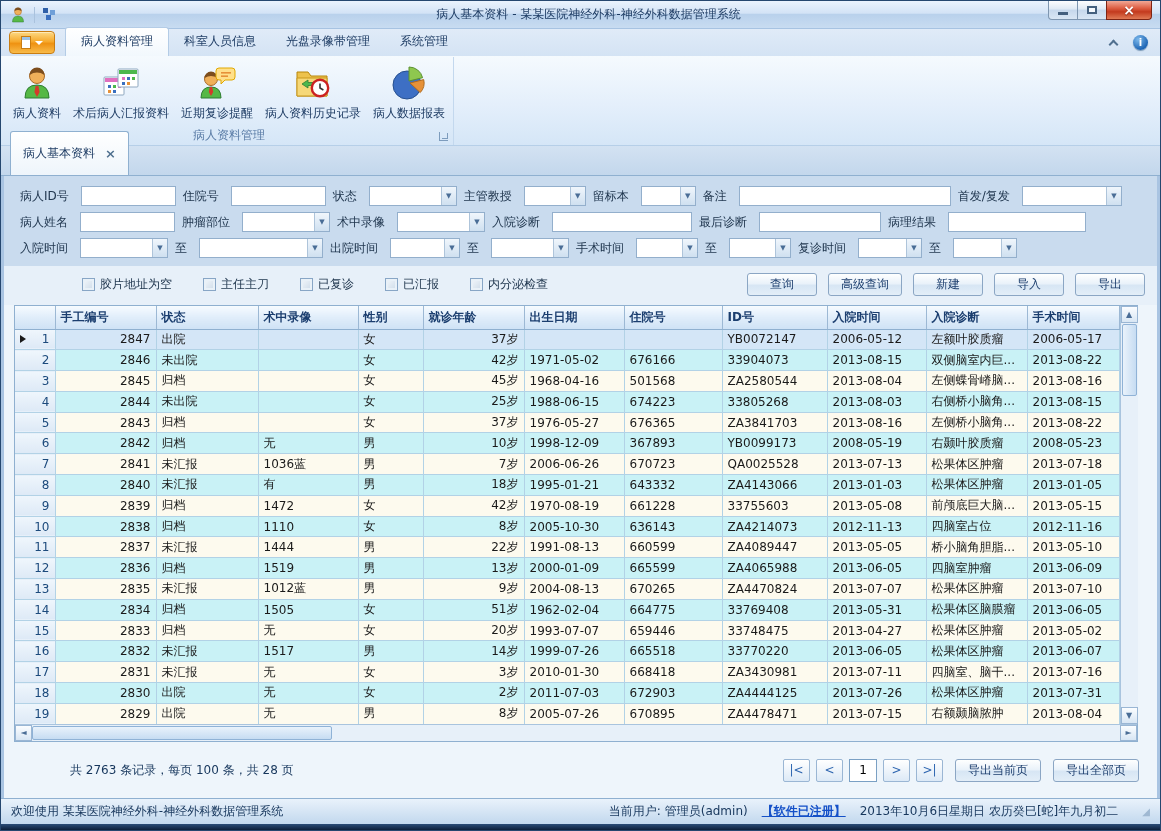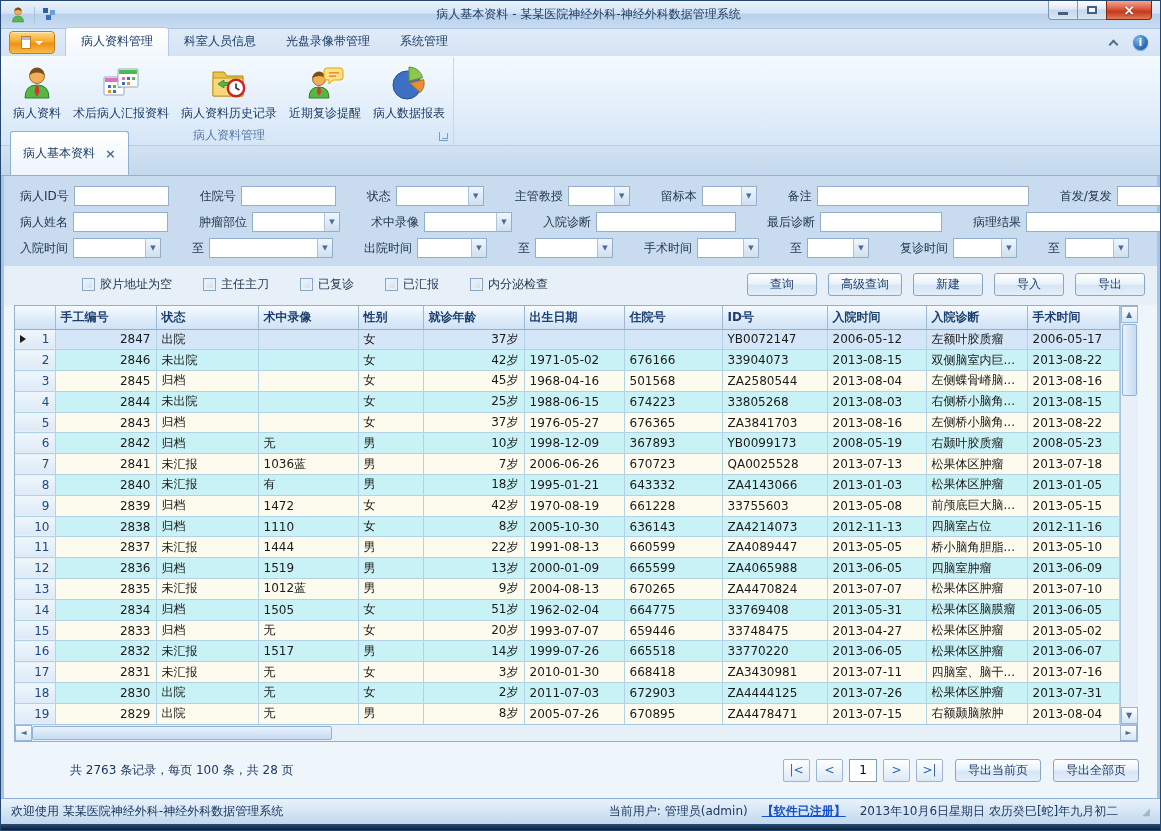--- a/index.html
+++ b/index.html
@@ -39,21 +39,21 @@
   .launcher{position:absolute;right:3px;bottom:4px;width:9px;height:9px;border-left:1px solid #7d9cbd;border-bottom:1px solid #7d9cbd;}
   .launcher::after{content:'';position:absolute;right:0;bottom:1px;width:5px;height:5px;border-right:1px solid #7d9cbd;border-bottom:1px solid #7d9cbd;}
   
   .doc-strip{height:30px;flex:0 0 30px;background:linear-gradient(#d3e2f2,#c3d7ec);display:flex;align-items:flex-end;padding:0 9px;border-bottom:1px solid #8fb0d0;}
   .doc-tab{height:44px;background:linear-gradient(#ffffff,#eef5fb);border:1px solid #8fb0d0;border-bottom:none;border-radius:3px 3px 0 0;display:flex;align-items:center;padding:0 12px;gap:10px;color:#1e3c64;}
   .doc-close::before{content:'×';color:#4f708f;font-weight:bold;font-size:13px;}
   
   .frame-sides{flex:1;display:flex;flex-direction:column;border-left:3px solid #a9c4e2;border-right:3px solid #a9c4e2;background:#eef5fb;min-height:0;}
   .filter-panel{background:#c9dbee;padding:10px 10px 2px 16px;}
   .frow{display:flex;align-items:center;margin-bottom:6px;}
-  .fpair{display:inline-flex;align-items:center;margin-right:31px;}
+  .fpair{display:inline-flex;align-items:center;margin-right:7px;gap:7px;}
   .flabel{color:#21374f;padding-right:5px;white-space:nowrap;}
   input.tbox{height:20px;border:1px solid #93afcc;background:#fff;padding:0 3px;font:inherit;}
   .combo{height:20px;border:1px solid #93afcc;background:#fff;display:inline-flex;}
   .combo .cfield{flex:1;}
   .combo .carrow{width:15px;background:linear-gradient(#f0f6fc,#cfe0f0);border-left:1px solid #aec4da;display:flex;align-items:center;justify-content:center;}
   .combo .carrow::before{content:'▼';font-size:7px;color:#4a6d96;}
   .action-strip{background:#e7f0f9;padding:7px 12px 9px 16px;display:flex;align-items:center;}
   .cb-item{display:inline-flex;align-items:center;margin-right:31px;color:#21374f;}
   .cb-box{width:13px;height:13px;border:1px solid #88a6c6;background:linear-gradient(135deg,#f4f8fc,#ccdae8);box-shadow:inset 0 0 0 2px #e9f1f8;margin-right:5px;}
   .abtns{margin-left:auto;display:flex;gap:11px;}
@@ -177,42 +177,42 @@
                 <rect x="31" y="13" width="3" height="3" fill="#4db84d"></rect>
                 <rect x="21" y="18" width="3" height="3" fill="#3a6fbf"></rect>
                 <rect x="26" y="18" width="3" height="3" fill="#e69138"></rect>
               </svg>
             </div>
             <div class="rlabel">术后病人汇报资料</div>
           </div>
           <div class="rbtn">
             <div class="ricon">
               <svg width="40" height="38" viewBox="0 0 40 38">
-                <path d="M4 8h11l3 4h16v20H4z" fill="#edc24c" stroke="#b8860b"></path>
-                <path d="M4 14h30v18H4z" fill="#f6d878" stroke="#c9981c"></path>
-                <path d="M9 20l6-4v2.5h5v3h-5V24z" fill="#4db84d" stroke="#2e7d32" stroke-width="0.8"></path>
-                <circle cx="27" cy="24" r="8.2" fill="#fff" stroke="#cc2222" stroke-width="2.4"></circle>
-                <path d="M27 19.5V24l3.4 2" fill="none" stroke="#333" stroke-width="1.6"></path>
-              </svg>
-            </div>
-            <div class="rlabel">病人资料历史记录</div>
-          </div>
-          <div class="rbtn">
-            <div class="ricon">
-              <svg width="40" height="38" viewBox="0 0 40 38">
                 <path d="M4 34q0-11 10-11t10 11z" fill="#55b845" stroke="#2e7d32"></path>
                 <path d="M12.8 23h2.4l1 5-2.2 4-2.2-4z" fill="#d43a2a"></path>
                 <circle cx="14" cy="15" r="6.5" fill="#f0b05a" stroke="#a86a28"></circle>
                 <path d="M7.5 14a6.5 6.5 0 0 1 13 0q-6.5-4-13 0z" fill="#7d4e1e"></path>
                 <path d="M22 4h13a3 3 0 0 1 3 3v6a3 3 0 0 1-3 3h-7l-4 4v-4h-2a3 3 0 0 1-3-3V7a3 3 0 0 1 3-3z" fill="#ffe08a" stroke="#e0a800"></path>
                 <rect x="24" y="8" width="10" height="1.6" fill="#e69138"></rect>
                 <rect x="24" y="11.4" width="7" height="1.6" fill="#e69138"></rect>
               </svg>
             </div>
             <div class="rlabel">近期复诊提醒</div>
+          </div>
+          <div class="rbtn">
+            <div class="ricon">
+              <svg width="40" height="38" viewBox="0 0 40 38">
+                <path d="M4 8h11l3 4h16v20H4z" fill="#edc24c" stroke="#b8860b"></path>
+                <path d="M4 14h30v18H4z" fill="#f6d878" stroke="#c9981c"></path>
+                <path d="M9 20l6-4v2.5h5v3h-5V24z" fill="#4db84d" stroke="#2e7d32" stroke-width="0.8"></path>
+                <circle cx="27" cy="24" r="8.2" fill="#fff" stroke="#cc2222" stroke-width="2.4"></circle>
+                <path d="M27 19.5V24l3.4 2" fill="none" stroke="#333" stroke-width="1.6"></path>
+              </svg>
+            </div>
+            <div class="rlabel">病人资料历史记录</div>
           </div>
           <div class="rbtn">
             <div class="ricon">
               <svg width="40" height="38" viewBox="0 0 40 38">
                 <circle cx="18" cy="21" r="14" fill="#3d6fc4" stroke="#27508f"></circle>
                 <path d="M20 17V3a14 14 0 0 1 13.6 10.7z" fill="#8ec74f" stroke="#5a9130"></path>
                 <path d="M21 19l13.7-3.4a14 14 0 0 1-3.5 13z" fill="#e69138" stroke="#b06a1c"></path>
               </svg>
             </div>
             <div class="rlabel">病人数据报表</div>

